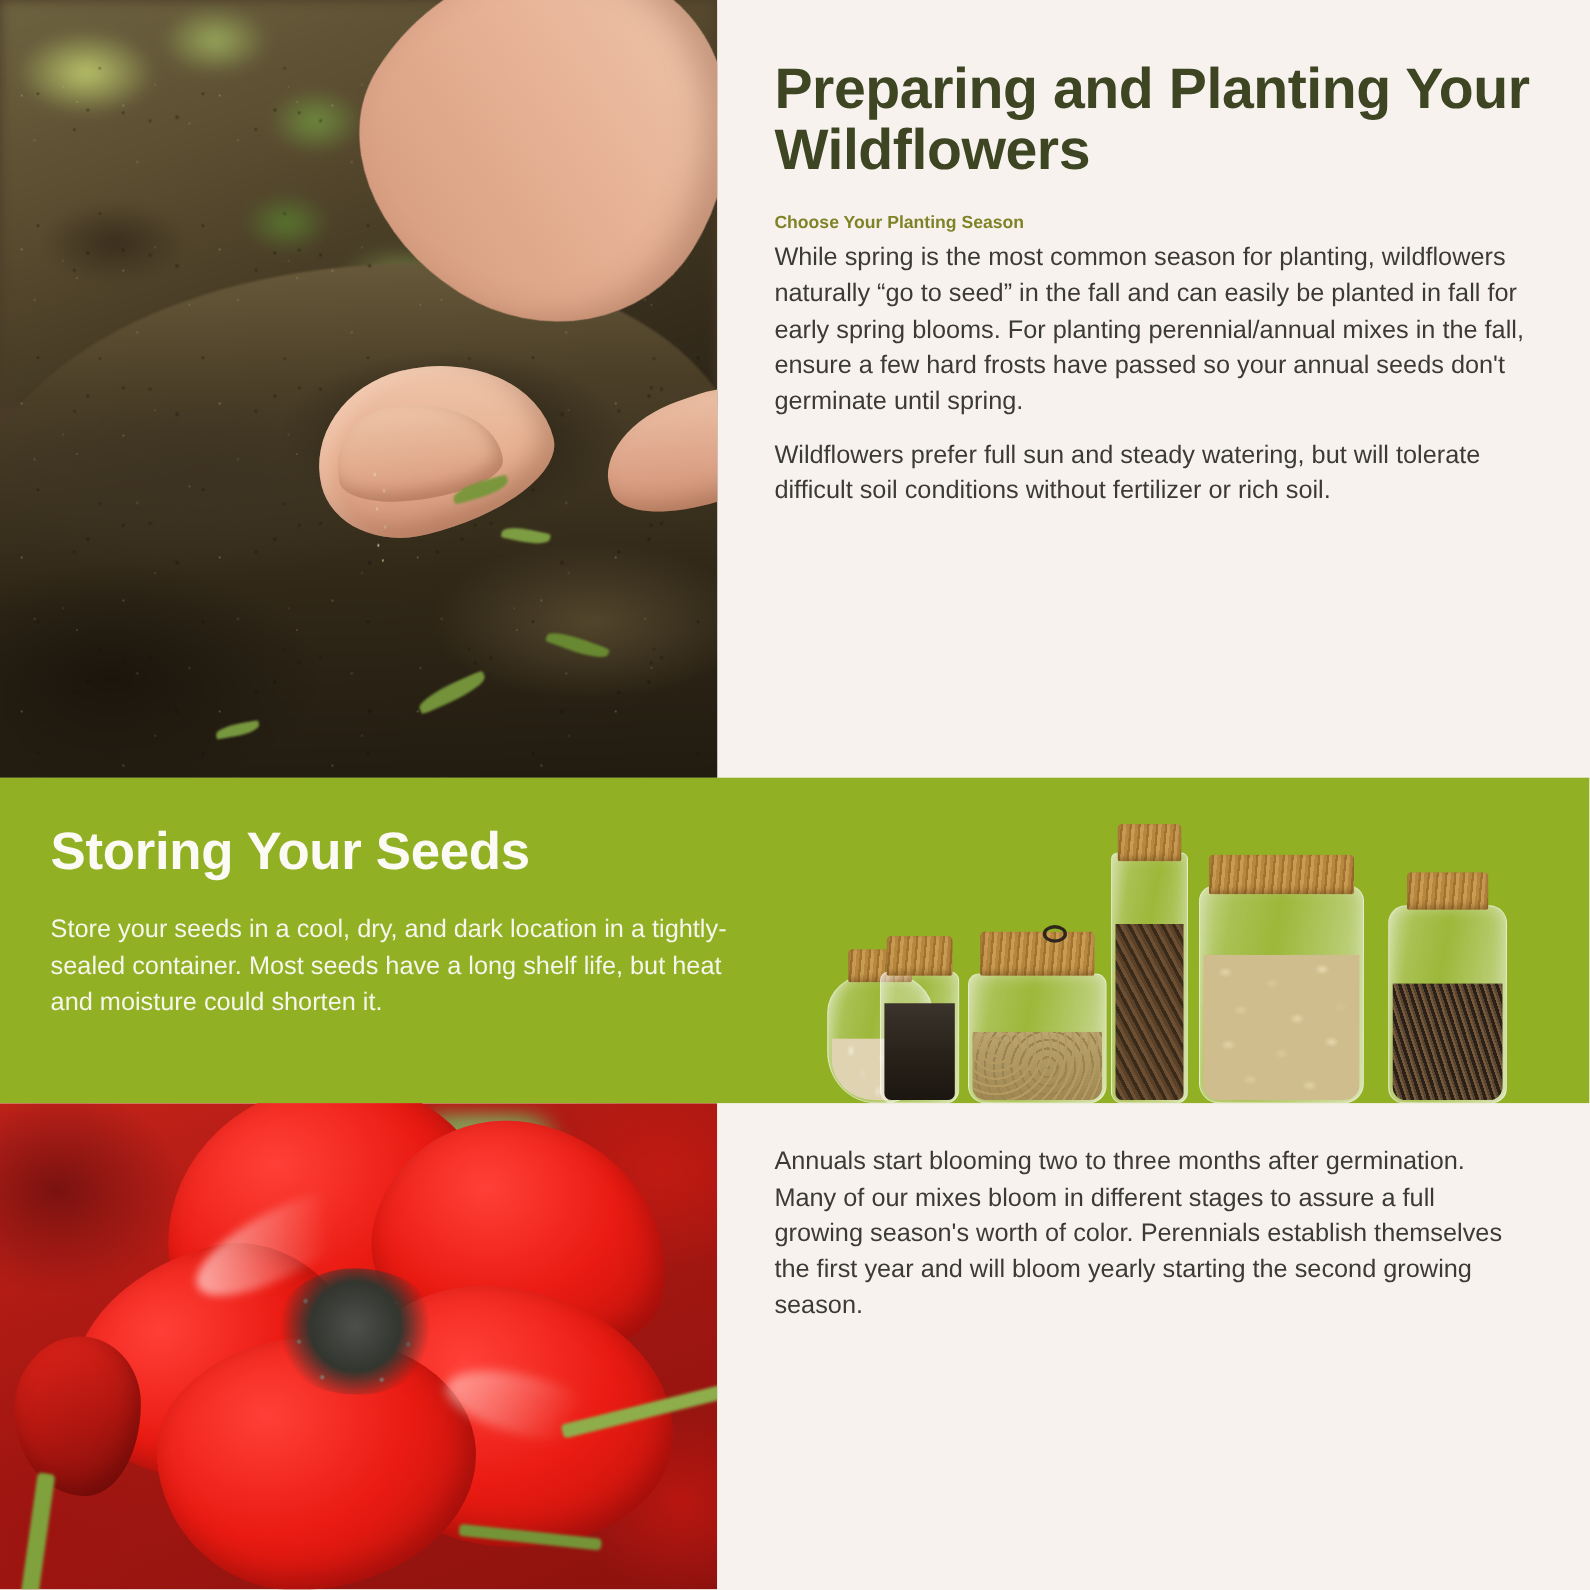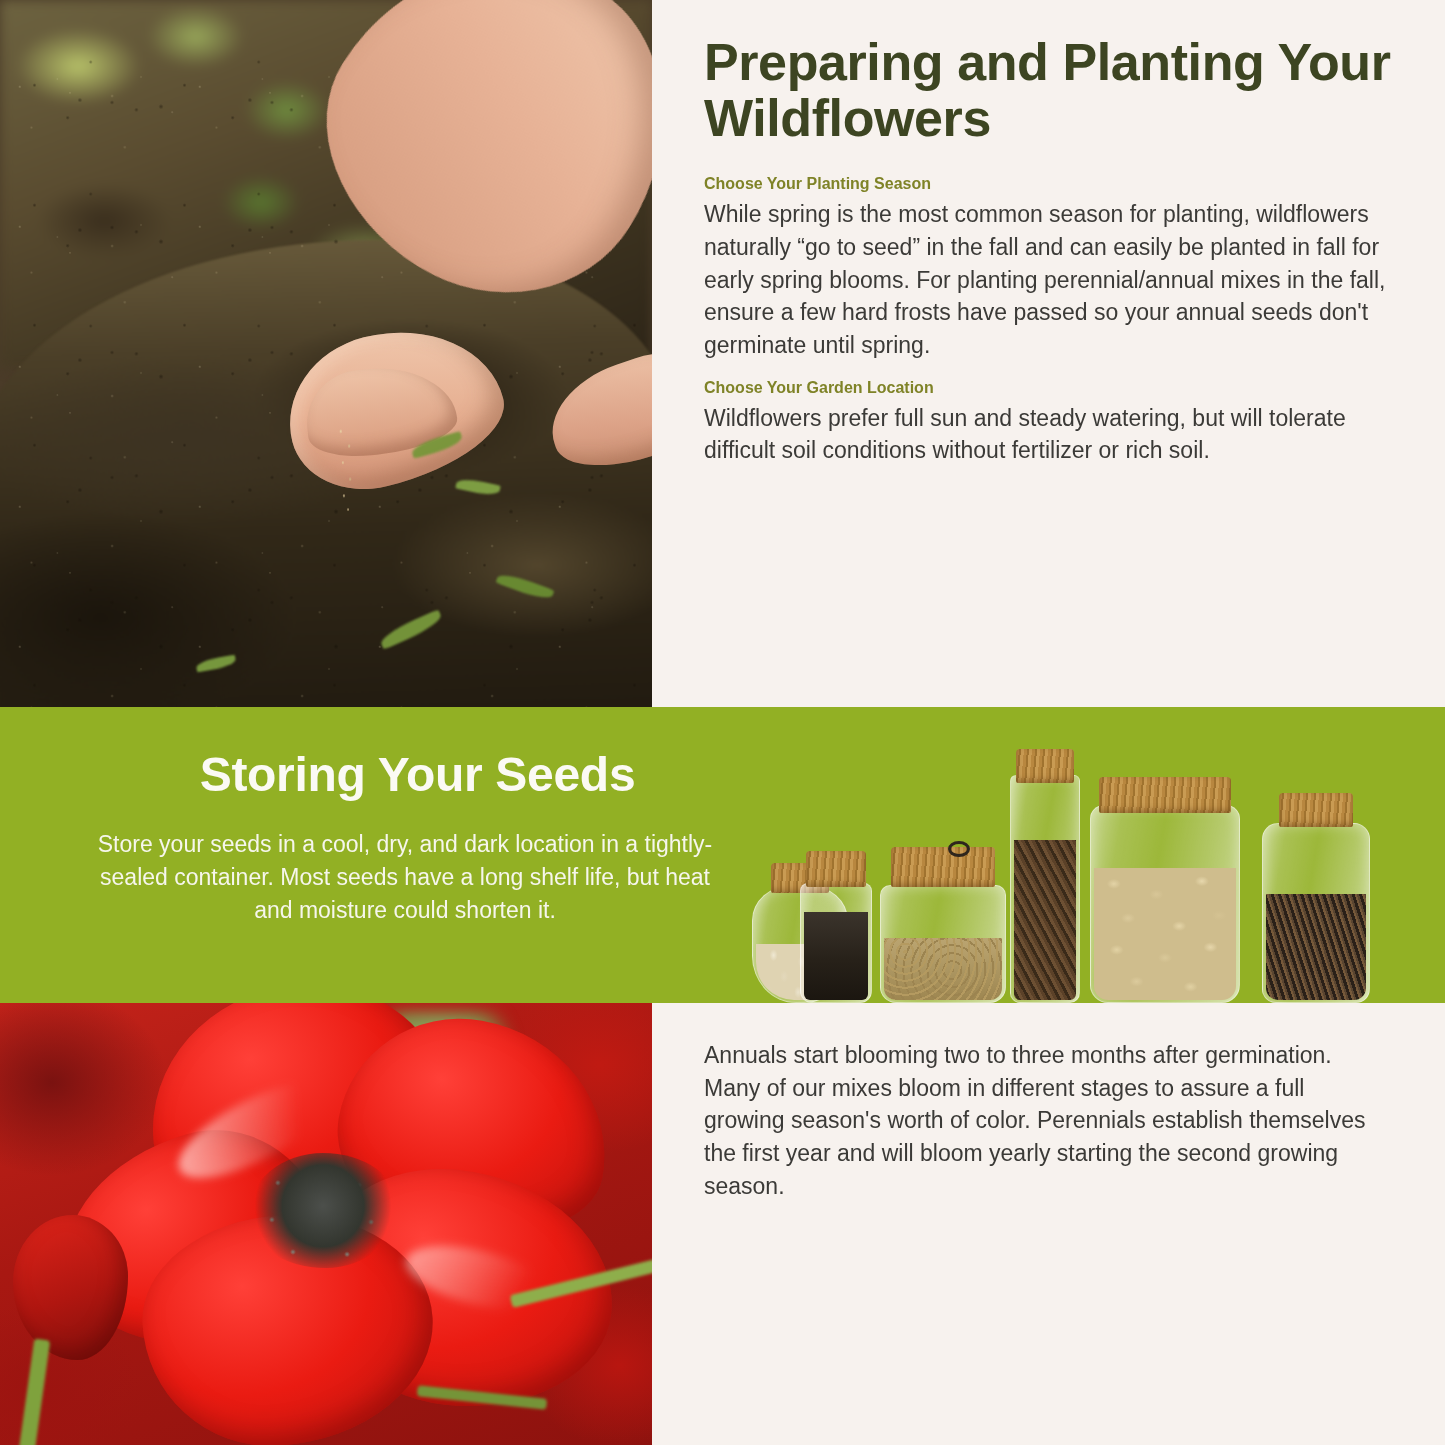--- a/index.html
+++ b/index.html
@@ -21,20 +21,21 @@
     display:flex;
   }
   .photo-col {
     width:652px; height:100%;
     position:relative; overflow:hidden; flex:none;
   }
   .text-col {
     flex:1 1 auto; height:100%;
     background:#f7f2ee;
     padding:34px 52px 0 52px;
+    margin-top:19px;
   }
 
   
   .soil-photo { position:absolute; inset:0; background:#4a3b28; }
   .soil-bg-blur {
     position:absolute; left:0; top:0; width:100%; height:52%;
     background:
       radial-gradient(ellipse 90px 55px at 12% 18%, #b9c46a 0%, rgba(185,196,106,0) 70%),
       radial-gradient(ellipse 70px 45px at 30% 10%, #98a85a 0%, rgba(152,168,90,0) 70%),
       radial-gradient(ellipse 60px 42px at 44% 30%, #6e8c3e 0%, rgba(110,140,62,0) 72%),
@@ -154,22 +155,21 @@
   .block:last-child { margin-bottom:0; }
 
   
   .sec-green {
     position:absolute; left:0; top:707px; width:1445px; height:296px;
     background:#92b024;
     display:flex; align-items:stretch;
   }
   .green-text {
     width:740px; flex:none;
-    padding:42px 0 0 95px;
-    text-align:center;
+    padding:42px 0 0 46px;
   }
   h2.green-title {
     font-size:48px; font-weight:700; color:#fbfaf4;
     line-height:1.1; letter-spacing:-.3px; margin-bottom:26px;
   }
   .green-body {
     font-size:23px; line-height:1.44; color:#f6f6ec; max-width:620px;
   }
   .jars-wrap {
     position:relative; flex:1 1 auto;
@@ -359,21 +359,20 @@
 
     <div class="text-col">
       <h1 class="main-title">Preparing and Planting Your Wildflowers</h1>
 
       <div class="block">
         <div class="sub-head">Choose Your Planting Season</div>
         <p class="body-p">While spring is the most common season for planting, wildflowers naturally “go to seed” in the fall and can easily be planted in fall for early spring blooms. For planting perennial/annual mixes in the fall, ensure a few hard frosts have passed so your annual seeds don't germinate until spring.</p>
       </div>
 
       <div class="block">
-        <div class="sub-head">Choose Your Garden Location</div>
         <p class="body-p">Wildflowers prefer full sun and steady watering, but will tolerate difficult soil conditions without fertilizer or rich soil.</p>
       </div>
 
     </div>
   </section>
 
   <section class="sec-green">
     <div class="green-text">
       <h2 class="green-title">Storing Your Seeds</h2>
       <p class="green-body">Store your seeds in a cool, dry, and dark location in a tightly-sealed container. Most seeds have a long shelf life, but heat and moisture could shorten it.</p>

